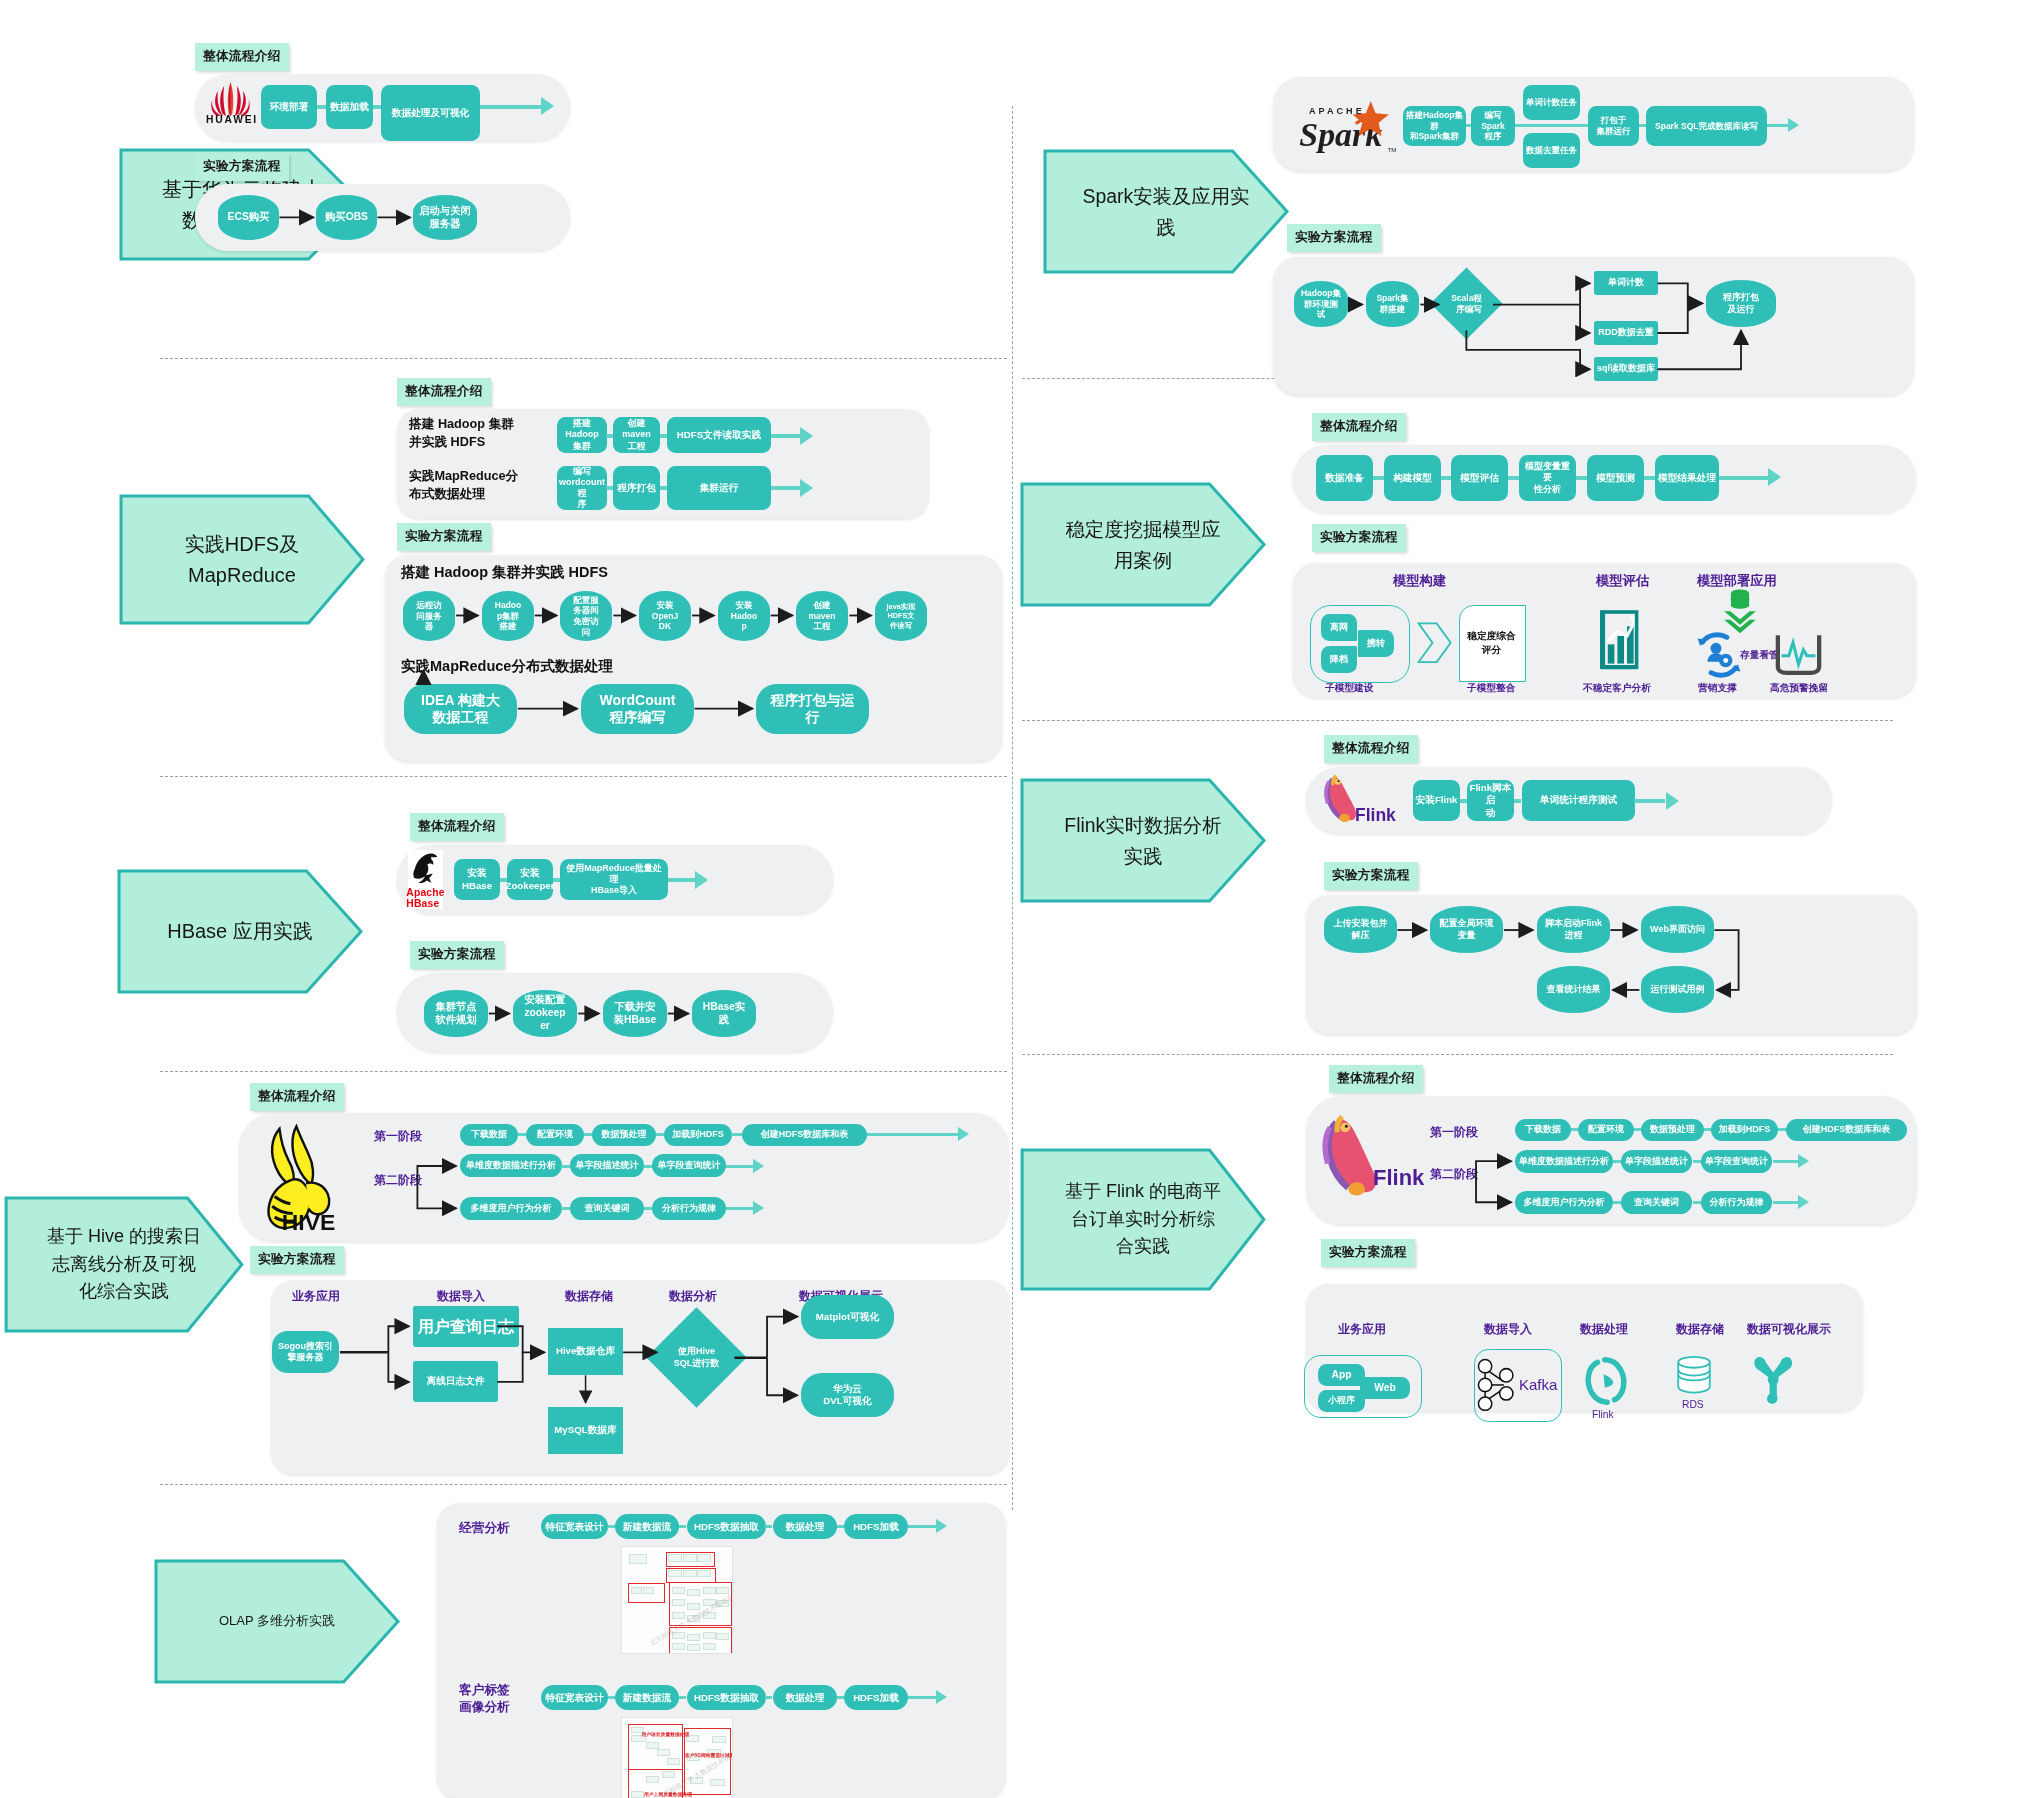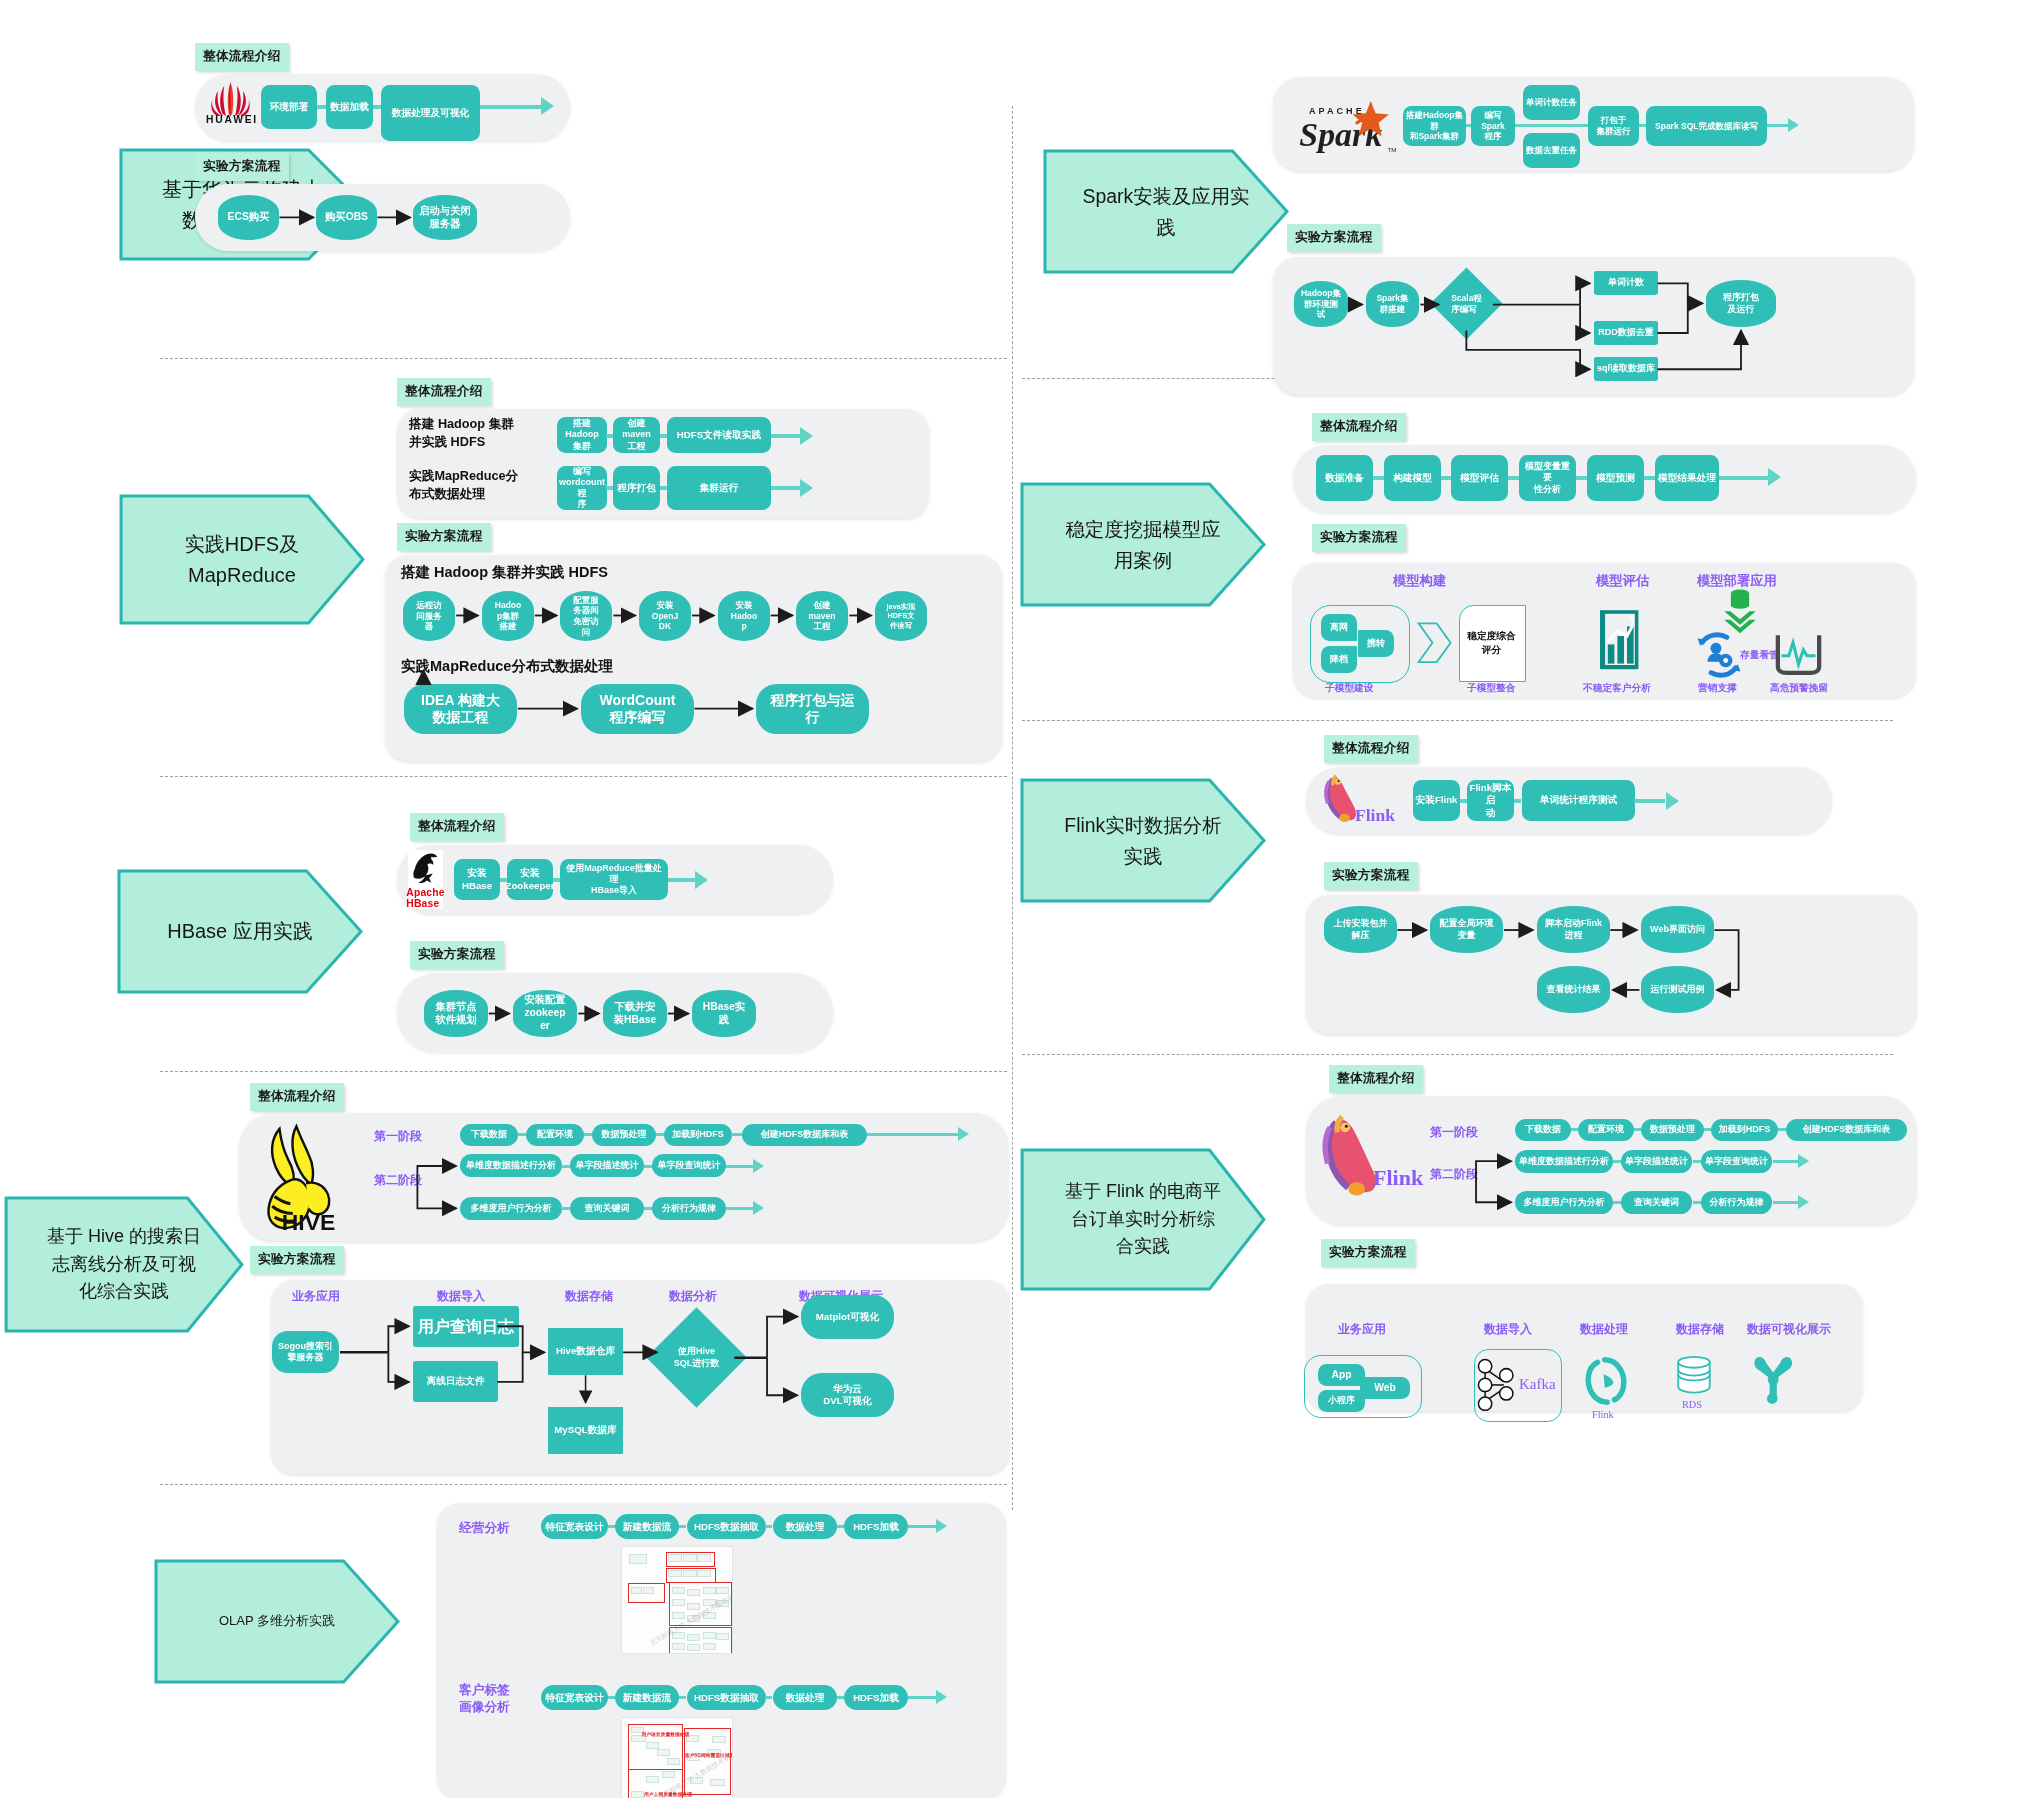--- a/index.html
+++ b/index.html
@@ -21,21 +21,21 @@
        align-items:center;justify-content:center;text-align:center;font-weight:700;line-height:1.25;
        box-sizing:border-box;padding:1.2px 2.4px;}
   .box.r{border-radius:15.7px;}
   .box.rr{border-radius:20.6px;}
   .box.sq{border-radius:2.4px;}
   .box.oval{border-radius:50%/38%;}
 
   .conn{position:absolute;background:#5fd3c6;height:3.6px;}
   .arrowT{position:absolute;width:0;height:0;border-top:9px solid transparent;
           border-bottom:9px solid transparent;border-left:13.3px solid #5fd3c6;}
-  .hdr{position:absolute;font-weight:700;color:#8b5cf6;font-family:Liberation Serif, serif;}
+  .hdr{position:absolute;font-weight:700;color:#4c1d95;}
   .subttl{position:absolute;font-weight:700;color:#111;}
   .dash{position:absolute;border-top:1.8px dashed #9aa0a3;}
   .vdash{position:absolute;border-left:1.8px dashed #9aa0a3;}
 
   svg.wires{position:absolute;left:0;top:0;pointer-events:none;overflow:visible;}
 
   
   .logo{position:absolute;display:flex;align-items:center;justify-content:center;}
   .huawei-txt{position:absolute;font-weight:700;letter-spacing:1.8px;color:#111;}
   .hbaseLogo{position:absolute;background:#fff;display:flex;flex-direction:column;
@@ -463,21 +463,21 @@
   <div class="arrowT" style="left:1788px;top:118px;border-top-width:7.3px;border-bottom-width:7.3px;border-left-width:11px;"></div>
 
   <div class="tag" style="left:1287px;top:224px;">实验方案流程</div>
   <div class="panel" style="left:1273px;top:257px;width:641px;height:138px;border-radius:25.4px;"></div>
   <div class="box oval" style="left:1294px;top:281px;width:54px;height:46px;font-size:8.5px;white-space:pre-line;">Hadoop集
 群环境测
 试</div>
   <div class="box oval" style="left:1366px;top:281px;width:53px;height:46px;font-size:8.5px;white-space:pre-line;">Spark集
 群搭建</div>
   <div style="position:absolute;left:1441px;top:278px;width:51px;height:51px;background:#2fbfb7;transform:rotate(45deg);"></div>
-  <div style="position:absolute;left:1441px;top:278px;width:51px;height:51px;display:flex;align-items:center;justify-content:center;text-align:left;color:#fff;font-weight:700;font-size:8.5px;white-space:pre-line;line-height:1.25;">Scala程
+  <div style="position:absolute;left:1441px;top:278px;width:51px;height:51px;display:flex;align-items:center;justify-content:center;text-align:right;color:#fff;font-weight:700;font-size:8.5px;white-space:pre-line;line-height:1.25;">Scala程
 序编写</div>
   <div class="box sq" style="left:1594px;top:271px;width:64px;height:24px;font-size:9px;">单词计数</div>
   <div class="box sq" style="left:1594px;top:321px;width:64px;height:24px;font-size:9px;">RDD数据去重</div>
   <div class="box sq" style="left:1594px;top:357px;width:64px;height:24px;font-size:9px;">sql读取数据库</div>
   <div class="box oval" style="left:1706px;top:280px;width:70px;height:47px;font-size:9px;white-space:pre-line;">程序打包
 及运行</div>
 
   <svg class="wires" width="2035" height="1799" viewBox="0 0 3364 2973">
     <line x1="2230" y1="503" x2="2252" y2="503" stroke="#1c1c1c" stroke-width="3" marker-end="url(#ah)"></line>
     <line x1="2348" y1="503" x2="2378" y2="503" stroke="#1c1c1c" stroke-width="3" marker-end="url(#ah)"></line>

